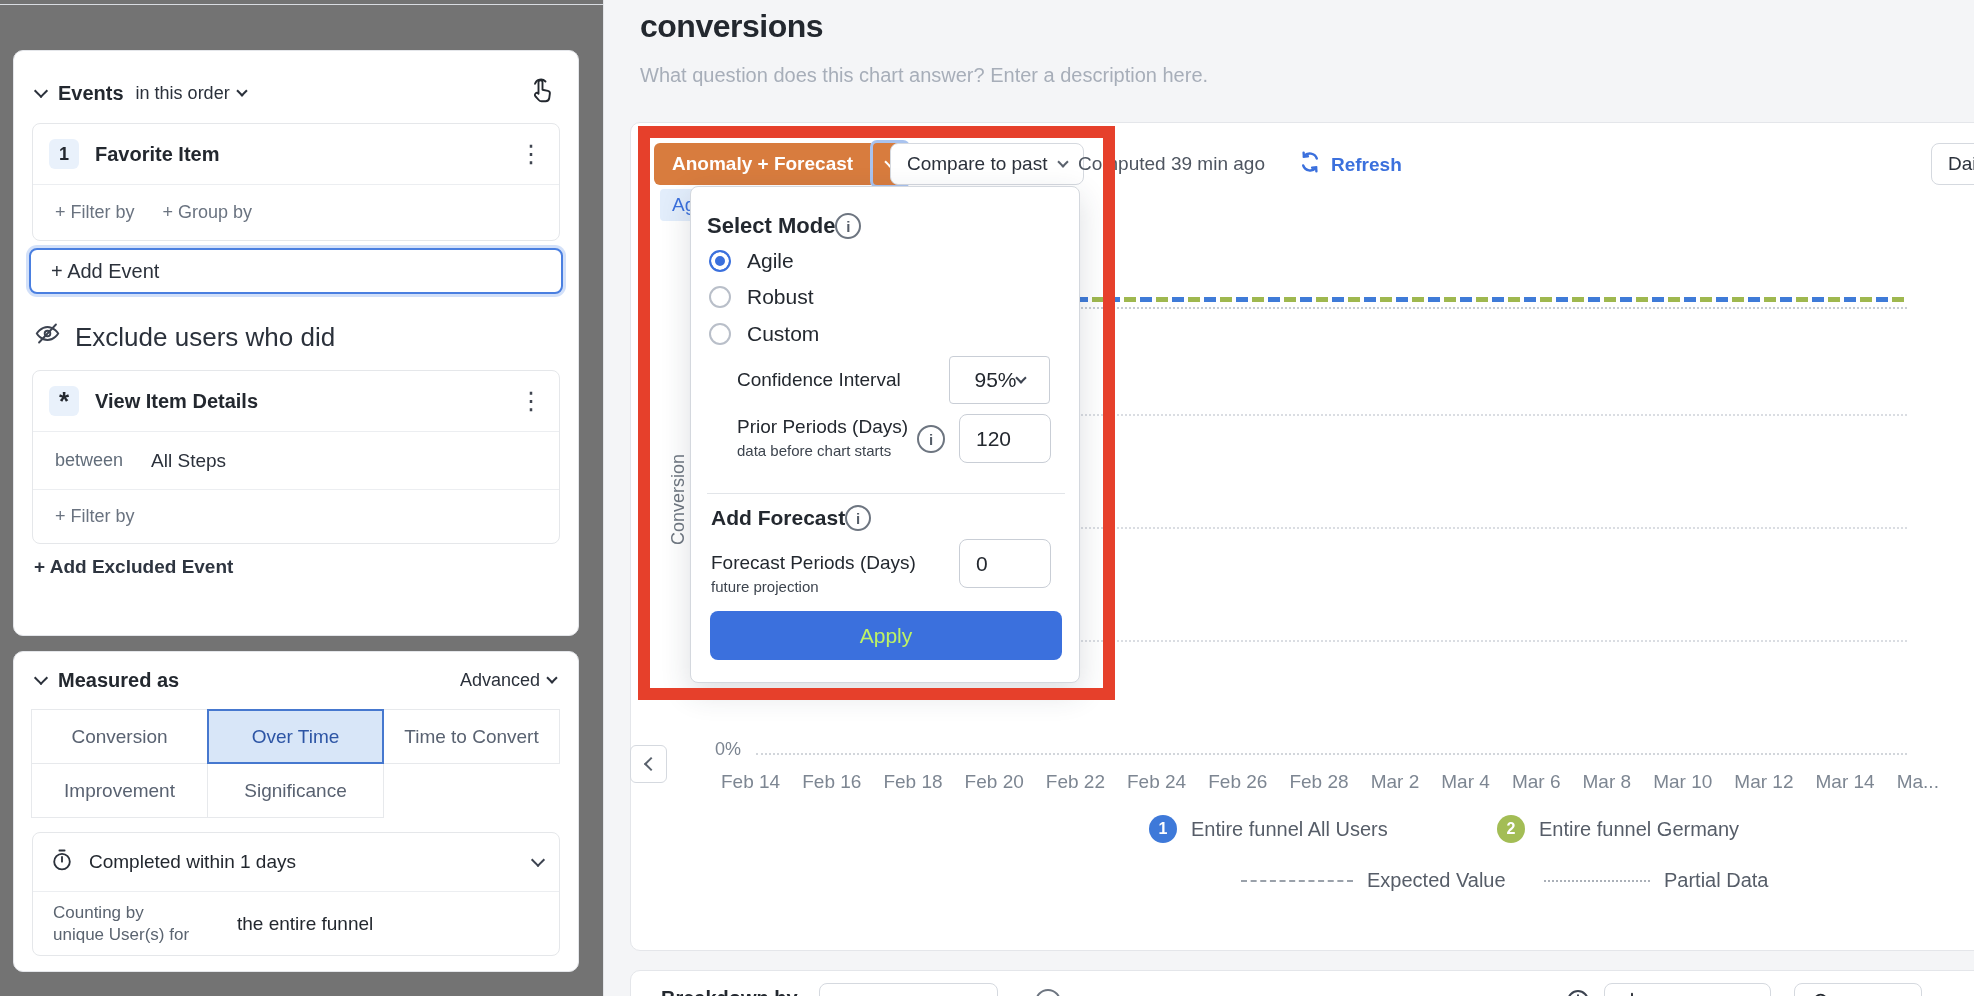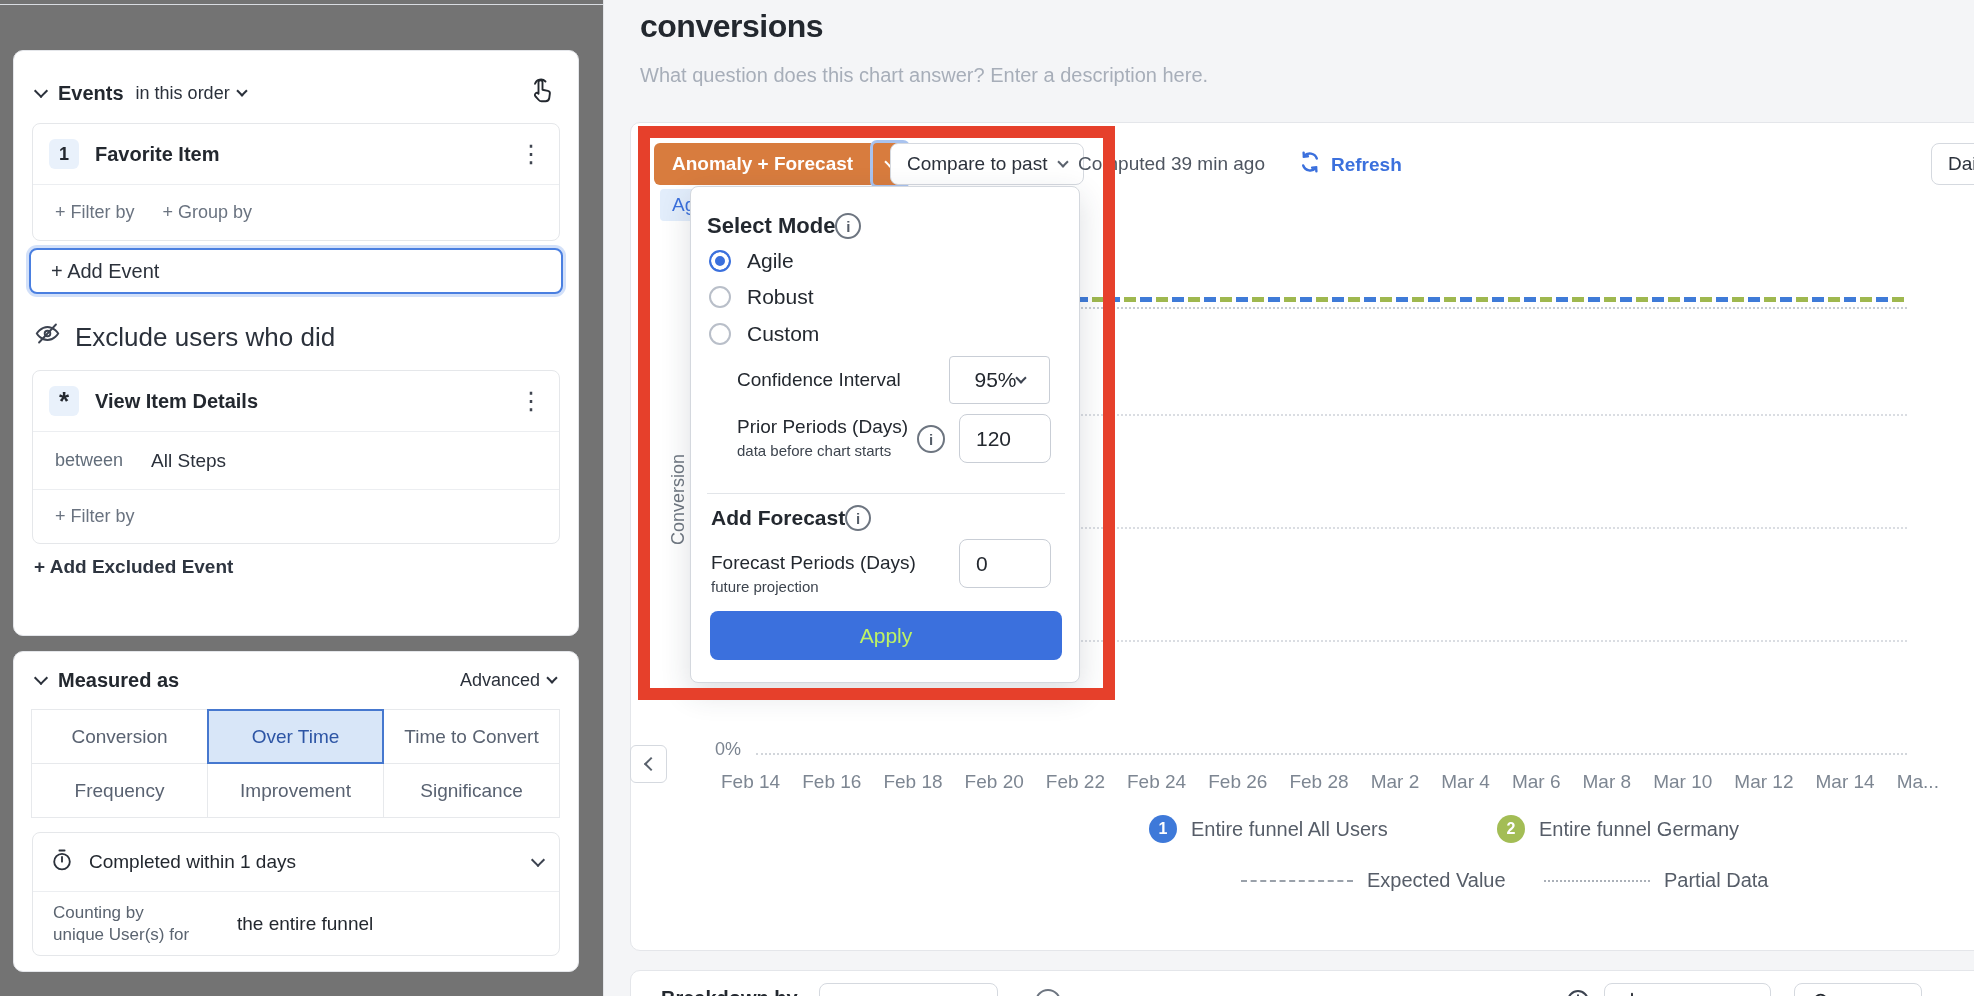--- a/index.html
+++ b/index.html
@@ -222,21 +222,20 @@
         <span class="adv-lbl">
           <span>Advanced</span>
           <span class="chev down sm"></span>
         </span>
       </div>
 
       <div id="mtab-grid">
         <div class="mtab">Conversion</div>
         <div class="mtab sel">Over Time</div>
         <div class="mtab">Time to Convert</div>
-        <div class="mtab">Frequency</div>
         <div class="mtab">Improvement</div>
         <div class="mtab">Significance</div>
       </div>
 
       <div class="inner-card" id="cw-card">
         <div class="row r1">
           <span>
             <svg width="26" height="26" viewBox="0 0 24 24" fill="none" stroke="#2b313b" stroke-width="1.7" stroke-linecap="round">
               <circle cx="12" cy="13.5" r="7.2"></circle>
               <line x1="12" y1="13.5" x2="12" y2="9.2"></line>

